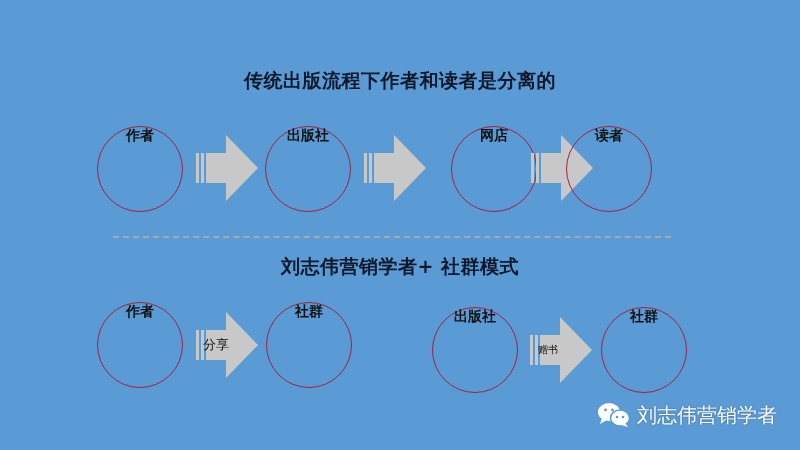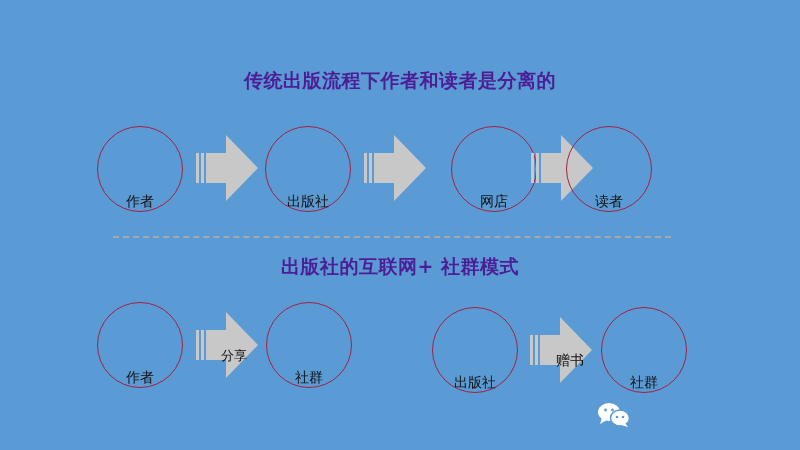--- a/index.html
+++ b/index.html
@@ -3,35 +3,35 @@
 <meta charset="utf-8">
 <style>
   html, body { margin:0; padding:0; }
   body {
     width:800px; height:450px; overflow:hidden; position:relative;
     background:#5b9bd5;
     font-family: "DejaVu Sans", "Liberation Sans", sans-serif;
   }
   .title {
     position:absolute; left:0; width:800px; text-align:center;
-    color:#4c1d95; font-weight:bold; font-size:19px; letter-spacing:0.5px;
+    color:#0f172a; font-weight:bold; font-size:19px; letter-spacing:0.5px;
   }
   .circle {
     position:absolute; width:86px; height:86px; border-radius:50%;
     border:1.5px solid #a3213f; box-sizing:border-box;
-    display:flex; align-items:flex-end; justify-content:center;
-    font-weight:normal; font-size:14px; color:#111;
+    display:flex; align-items:flex-start; justify-content:center;
+    font-weight:bold; font-size:14px; color:#111;
   }
   .arrow {
     position:absolute; width:62px; height:66px;
   }
   .arrow svg { position:absolute; left:0; top:0; }
   .arrow-label {
-    position:absolute; left:10px; top:11px; height:100%;
-    display:flex; align-items:center; font-size:14px; color:#111;margin-left:18px;
+    position:absolute; left:10px; top:0; height:100%;
+    display:flex; align-items:center; font-size:14px; color:#111;
   }
   .divider {
     position:absolute; left:113px; top:236px; width:558px; height:0;
     border-top:2px dashed #a8a8a8;
   }
   .watermark {
     position:absolute; left:597px; top:400px; height:30px;
     display:flex; align-items:center; color:#fff; font-size:20px;
     text-shadow: 0 0 2px rgba(0,0,0,0.35);
   }
@@ -74,21 +74,21 @@
     <polygon points="10,18 30,18 30,0 62,33 30,66 30,48 10,48" fill="#c8c8c8"></polygon>
   </svg>
 </div>
 
 <div class="circle" style="left:566px; top:126px;">
   <span>读者</span>
 </div>
 
 <div class="divider"></div>
 
-<div class="title" style="top:254px;">出版社的互联网+ 社群模式</div>
+<div class="title" style="top:254px;">刘志伟营销学者+ 社群模式</div>
 
 <div class="circle" style="left:97px; top:302px;">
   <span>作者</span>
 </div>
 <div class="arrow" style="left:196px; top:312px;">
   <svg width="62" height="66" viewBox="0 0 62 66">
     <rect x="0" y="18" width="3" height="30" fill="#c8c8c8"></rect>
     <rect x="5" y="18" width="3" height="30" fill="#c8c8c8"></rect>
     <polygon points="10,18 30,18 30,0 62,33 30,66 30,48 10,48" fill="#c8c8c8"></polygon>
   </svg>
@@ -100,30 +100,31 @@
 
 <div class="circle" style="left:432px; top:307px;">
   <span>出版社</span>
 </div>
 <div class="arrow" style="left:530px; top:317px;">
   <svg width="62" height="66" viewBox="0 0 62 66">
     <rect x="0" y="18" width="3" height="30" fill="#c8c8c8"></rect>
     <rect x="5" y="18" width="3" height="30" fill="#c8c8c8"></rect>
     <polygon points="10,18 30,18 30,0 62,33 30,66 30,48 10,48" fill="#c8c8c8"></polygon>
   </svg>
-  <span class="arrow-label" style="left:8px; font-size:14px;">赠书</span>
+  <span class="arrow-label" style="left:8px; font-size:10px;">赠书</span>
 </div>
 <div class="circle" style="left:601px; top:307px;">
   <span>社群</span>
 </div>
 
 <div class="watermark">
   <svg width="34" height="26" viewBox="0 0 34 26">
     <ellipse cx="12" cy="10" rx="11" ry="9" fill="#ffffff"></ellipse>
     <polygon points="5,16 3,22 10,18" fill="#ffffff"></polygon>
     <circle cx="8.5" cy="8" r="1.4" fill="#5b9bd5"></circle>
     <circle cx="15.5" cy="8" r="1.4" fill="#5b9bd5"></circle>
     <ellipse cx="23" cy="16" rx="9.5" ry="8" fill="#ffffff" stroke="#5b9bd5" stroke-width="1.5"></ellipse>
     <polygon points="28,21 31,25 24,23" fill="#ffffff"></polygon>
     <circle cx="20" cy="15" r="1.3" fill="#5b9bd5"></circle>
     <circle cx="26" cy="15" r="1.3" fill="#5b9bd5"></circle>
   </svg>
+  <span>刘志伟营销学者</span>
 </div>
 
 </body></html>

